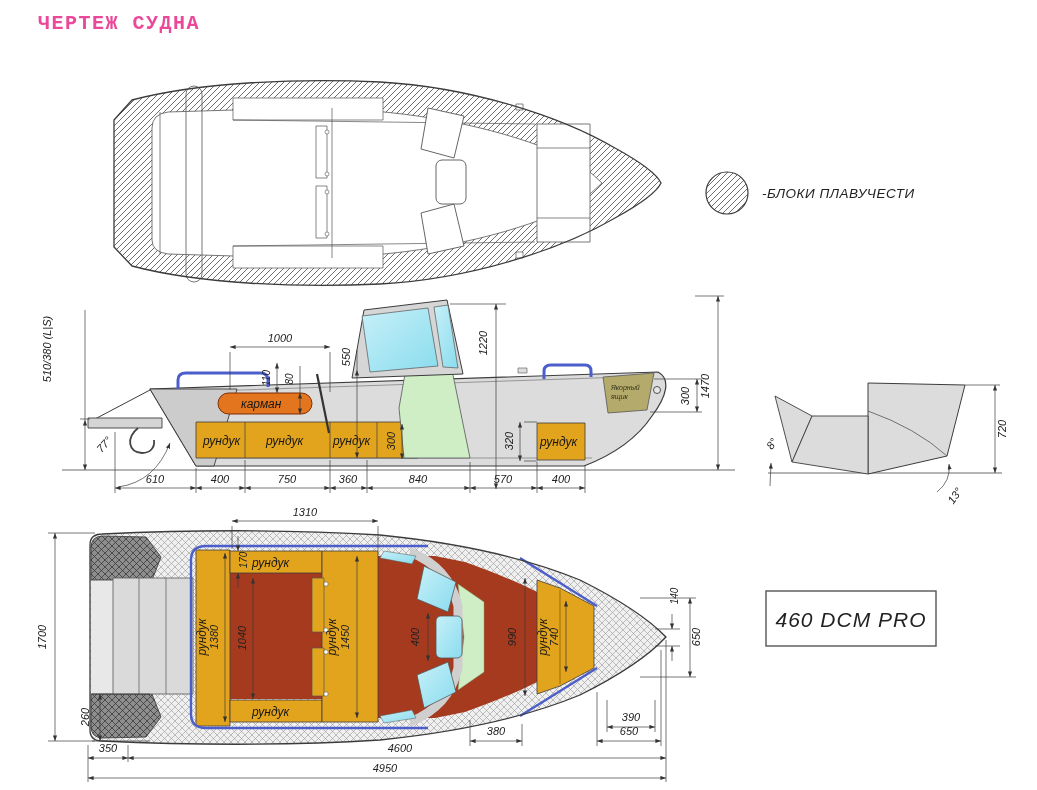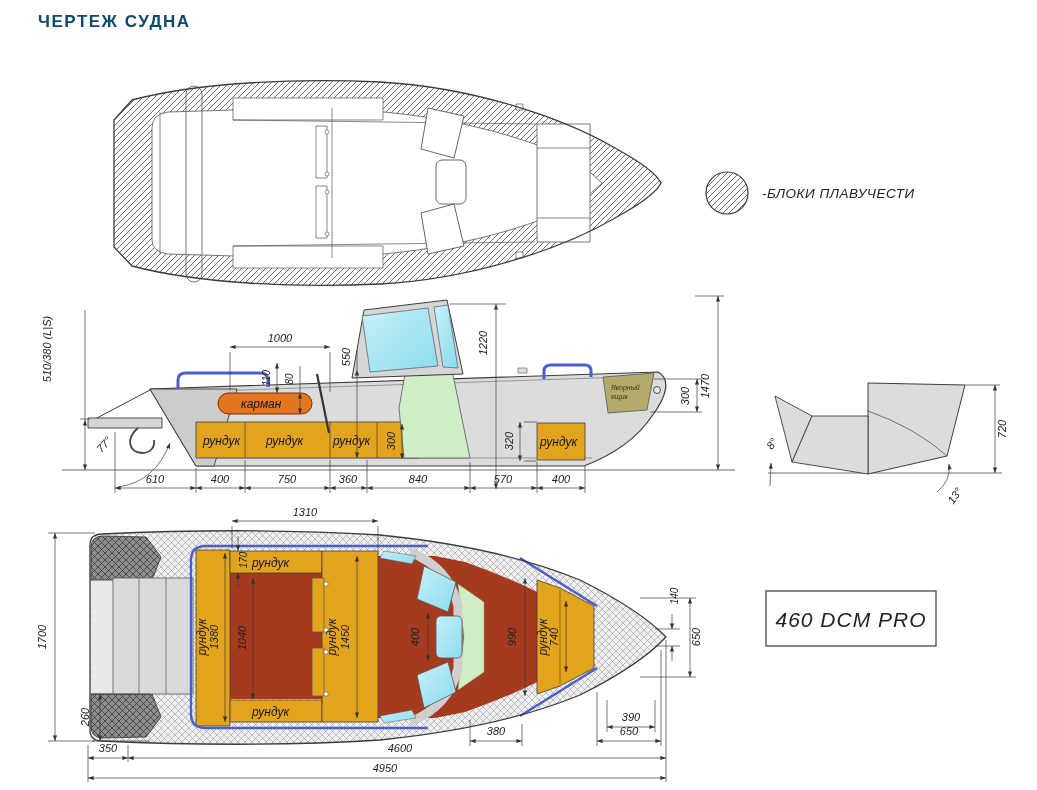--- a/index.html
+++ b/index.html
@@ -1,19 +1,19 @@
 <!DOCTYPE html>
 <html><head>
 <meta charset="utf-8">
 <style>
   html,body{margin:0;padding:0;background:#fff;width:1037px;height:790px;overflow:hidden;
     font-family:"Liberation Sans",sans-serif;}
   .stage{position:relative;width:1037px;height:790px;background:#fff;}
-  .page-title{position:absolute;left:38px;top:12px;font-size:17px;font-weight:600;
-    letter-spacing:1.5px;color:#0c4a6e;}
+  .page-title{position:absolute;left:38px;top:12px;font-size:20px;font-weight:600;
+    letter-spacing:1.5px;color:#ec4899;font-family:Liberation Mono, monospace;}
   svg text{font-family:"Liberation Sans",sans-serif;}
   .d{font-style:italic;font-size:11px;fill:#222;}
   .d2{font-style:italic;font-size:10px;fill:#222;}
   .lab{font-style:italic;font-size:12px;fill:#161616;}
   .tiny{font-style:italic;font-size:7px;fill:#35351a;}
   .legend-t{font-style:italic;font-size:13.5px;fill:#222;letter-spacing:.5px;}
   .model-t{font-style:italic;font-size:21px;fill:#222;letter-spacing:1px;}
 </style>
 </head>
 <body>

